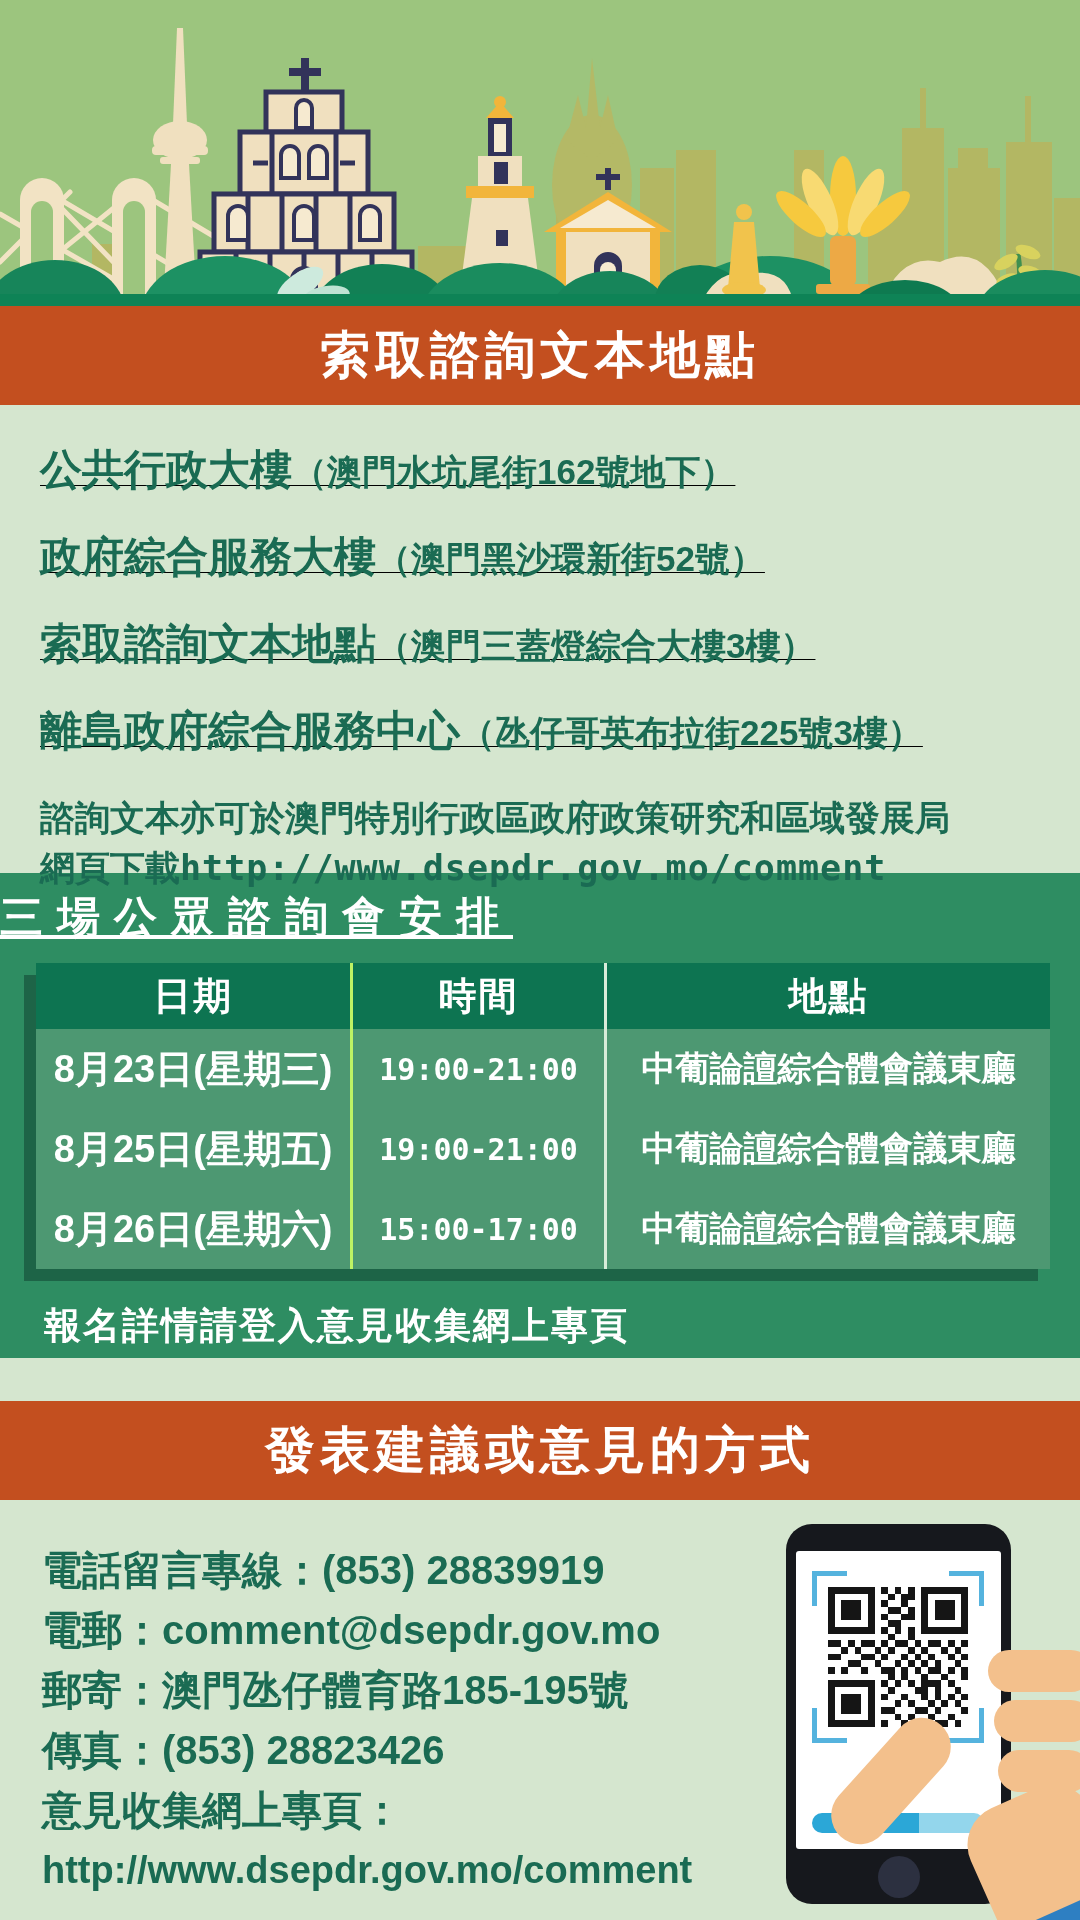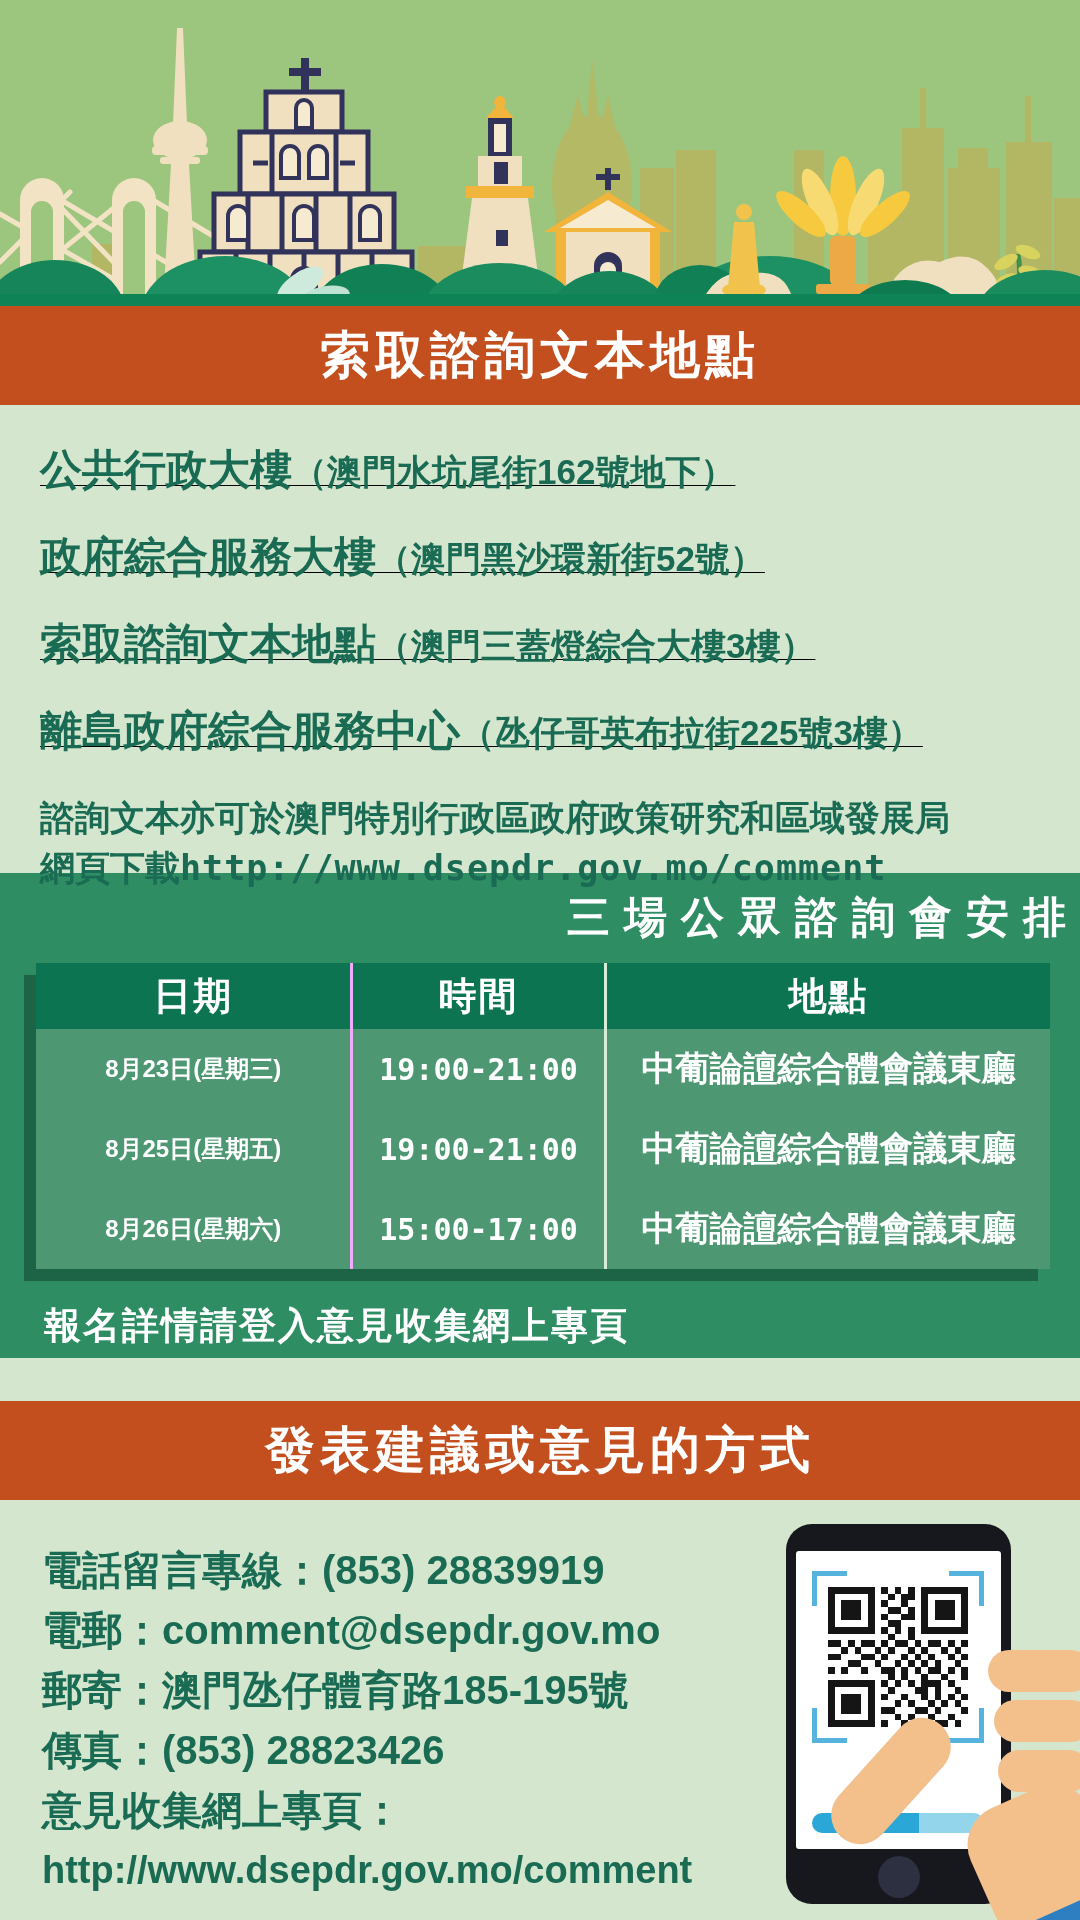--- a/index.html
+++ b/index.html
@@ -31,35 +31,35 @@
   .loc-name{font-size:42px;font-weight:900;color:#1a6b53;}
   .loc-addr{font-size:35px;font-weight:600;color:#1a6b53;}
   .pickup-note{
     margin:14px 0 0 0;font-size:35px;font-weight:600;color:#1a6b53;line-height:50px;
   }
   .mono{font-family:"DejaVu Sans Mono",monospace;letter-spacing:1px;font-weight:700;}
 
   
   .sessions{height:485px;box-sizing:border-box;background:#2e8d62;padding-top:16px;}
   .sessions h2{
-    margin:0 0 16px 0;text-align:right;color:#ffffff;
-    font-size:43px;font-weight:800;letter-spacing:14px;
+    margin:0 0 16px 0;text-align:left;color:#ffffff;
+    font-size:43px;font-weight:800;letter-spacing:14px;text-decoration:underline;
   }
   .ctable{margin:0 30px 0 36px;box-shadow:-12px 12px 0 #1d6447;}
   .trow{display:flex;}
   .thead .cell{background:#0d7451;height:66px;font-size:38px;letter-spacing:2px;}
   .tbody .cell{background:#4d9872;height:80px;}
   .cell{
     display:flex;align-items:center;justify-content:center;
     color:#ffffff;font-weight:700;box-sizing:border-box;
   }
   .c1{width:31%;}
-  .c2{width:25%;border-left:3px solid #f0abfc;}
+  .c2{width:25%;border-left:3px solid #bef264;}
   .c3{width:44%;border-left:3px solid #d8ecd9;}
-  .cell.date{font-size:24px;font-weight:800;}
+  .cell.date{font-size:38px;font-weight:800;}
   .cell.time{font-family:"DejaVu Sans Mono",monospace;font-size:30px;font-weight:700;text-align:center;}
   .cell.venue{font-size:34px;}
   .session-note{
     margin:32px 0 0 44px;color:#ffffff;font-size:37px;font-weight:700;letter-spacing:2px;
   }
 
   
   .feedback{position:relative;height:531px;overflow:hidden;}
   .contact-lines{padding:40px 0 0 42px;}
   .cline{font-size:40px;font-weight:700;color:#1a6b53;line-height:60px;white-space:nowrap;}

